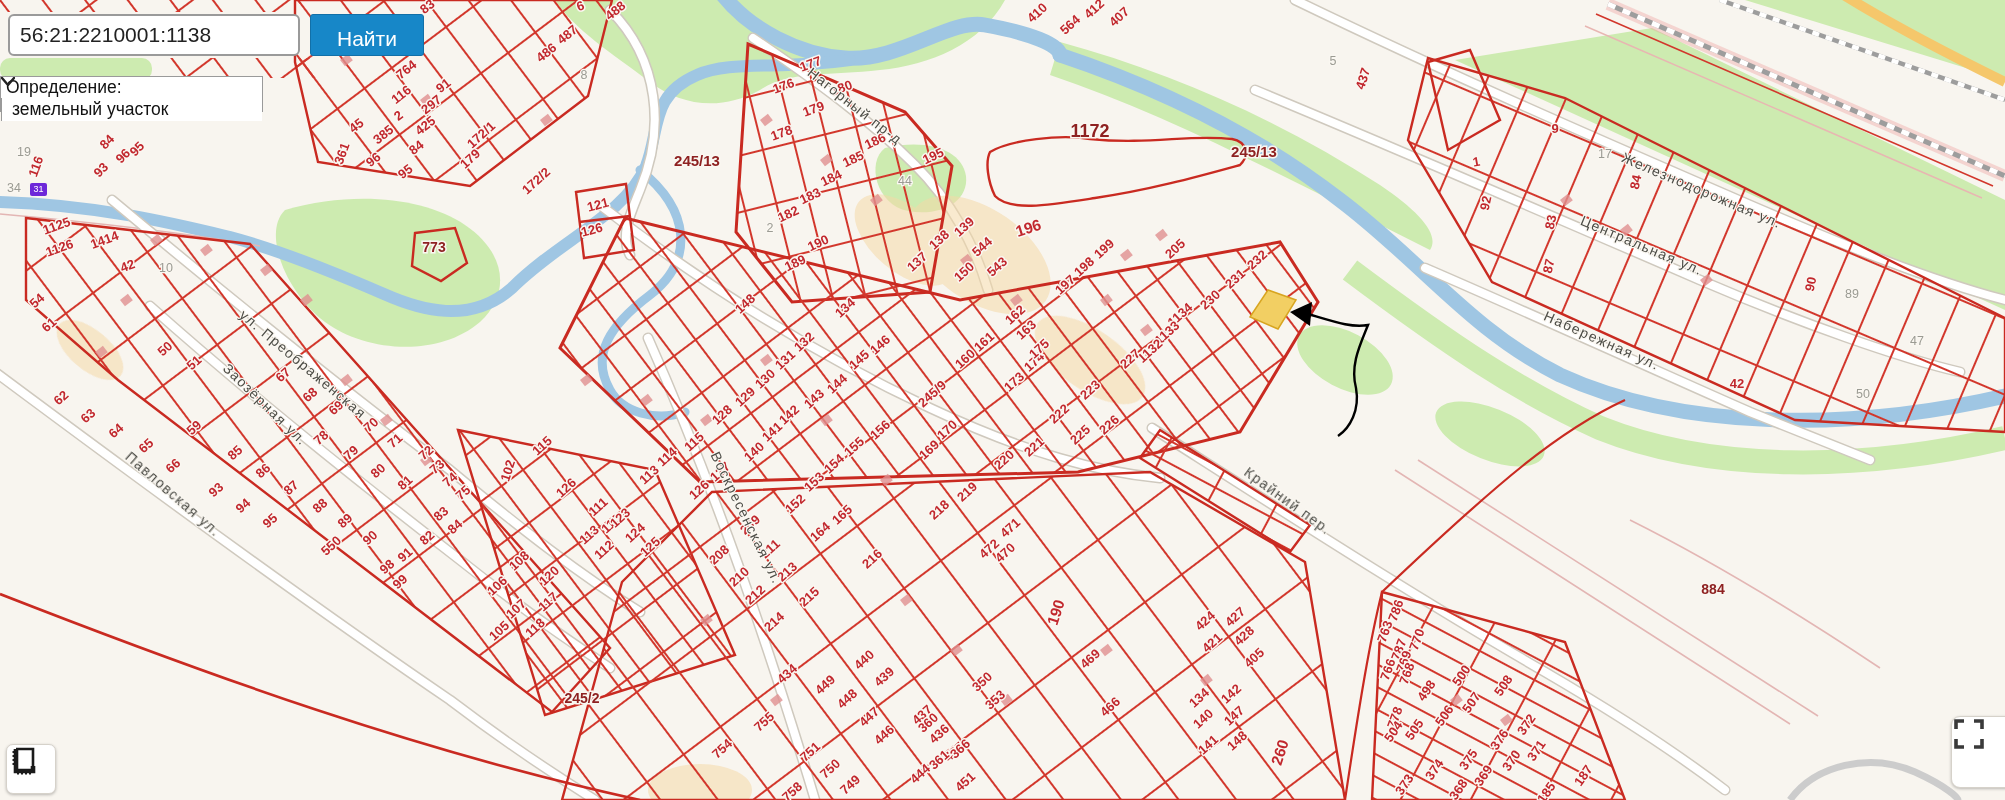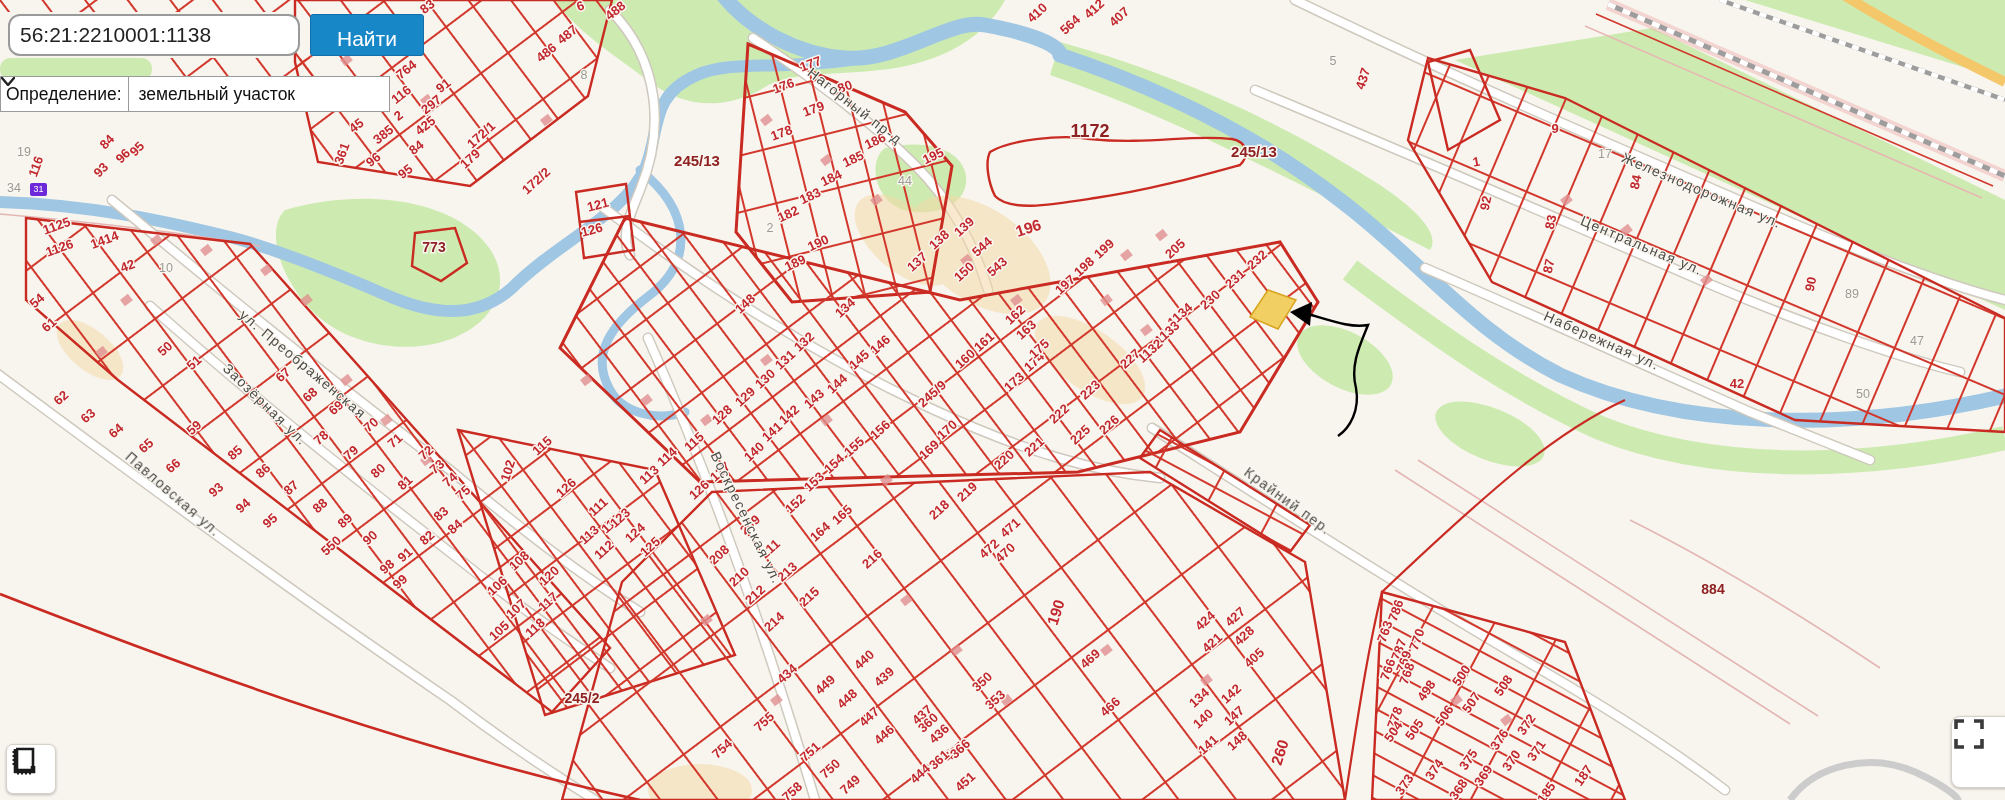--- a/index.html
+++ b/index.html
@@ -10,28 +10,28 @@
   text{font-family:"Liberation Sans",sans-serif;}
   .plbl{font-size:13px;fill:#c1272d;stroke:#faf7f1;stroke-width:3px;
         paint-order:stroke;stroke-linejoin:round;font-weight:bold;}
   .plbl.big{font-size:15.5px;}
   .glbl{font-size:12.5px;fill:#9b9b93;stroke:#faf7f1;stroke-width:2.5px;paint-order:stroke;}
   .albl{fill:#8e2121;stroke:#faf7f1;stroke-width:3px;paint-order:stroke;font-weight:bold;}
   .slbl{font-size:14px;fill:#4c4c46;stroke:#faf7f1;stroke-width:2.5px;
         paint-order:stroke;letter-spacing:1.5px;}
   
   .search-bar{position:absolute;left:8px;top:14px;display:flex;gap:10px;z-index:5;}
-  .search-input{width:268px;height:38px;border:2px solid #9a9a9a;border-radius:12px;
+  .search-input{width:268px;height:38px;border:2px solid #9a9a9a;border-radius:6px;
      padding:0 10px;font-size:21px;color:#222;background:#fff;outline:none;
      font-family:"Liberation Sans",sans-serif;}
   .find-btn{height:42px;padding:12px 26px;background:#1787c8;border:1px solid #1270a8;
      border-radius:3px;color:#fff;font-size:21px;cursor:pointer;
      font-family:"Liberation Sans",sans-serif;}
   .def-row{position:absolute;left:0;top:76px;display:flex;align-items:stretch;z-index:5;
-     background:#fff;border:1px solid #9a9a9a;height:34px;}
+     background:#fff;border:1px solid #9a9a9a;height:34px;flex-direction:column;}
   .def-label{display:flex;align-items:center;padding:0 6px 0 5px;font-size:17.5px;color:#111;
      background:#fff;}
   .def-select{display:flex;align-items:center;gap:26px;border-left:1px solid #9a9a9a;
      padding:1px 10px;font-size:17.5px;color:#111;background:#fff;cursor:pointer;min-width:240px;
      justify-content:space-between;}
   .chev{width:14px;height:9px;flex:0 0 auto;}
   .tool-btn{position:absolute;background:#fff;border:1px solid #d6d2ca;border-radius:7px;
      box-shadow:0 1px 3px rgba(0,0,0,.25);display:flex;align-items:center;justify-content:center;
      cursor:pointer;z-index:5;}
   .measure-btn{left:6px;top:744px;width:48px;height:48px;}

